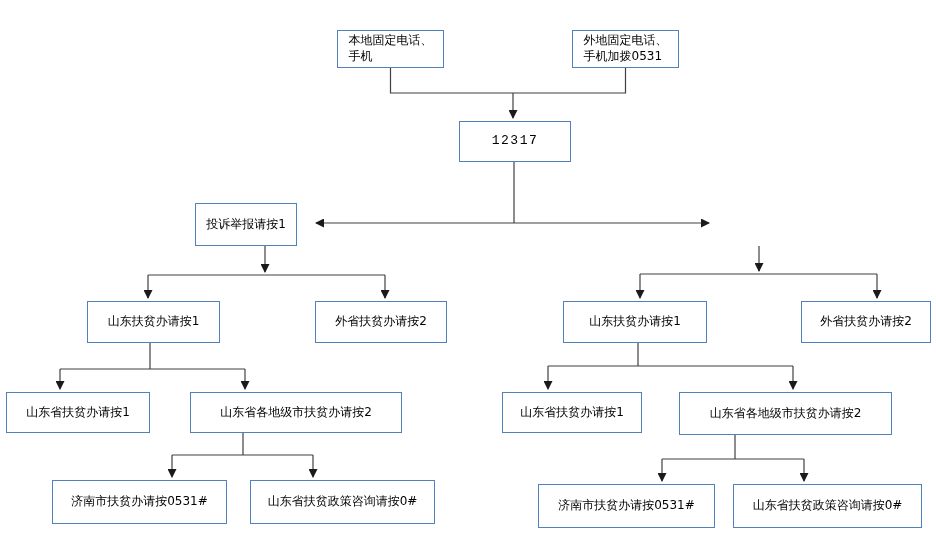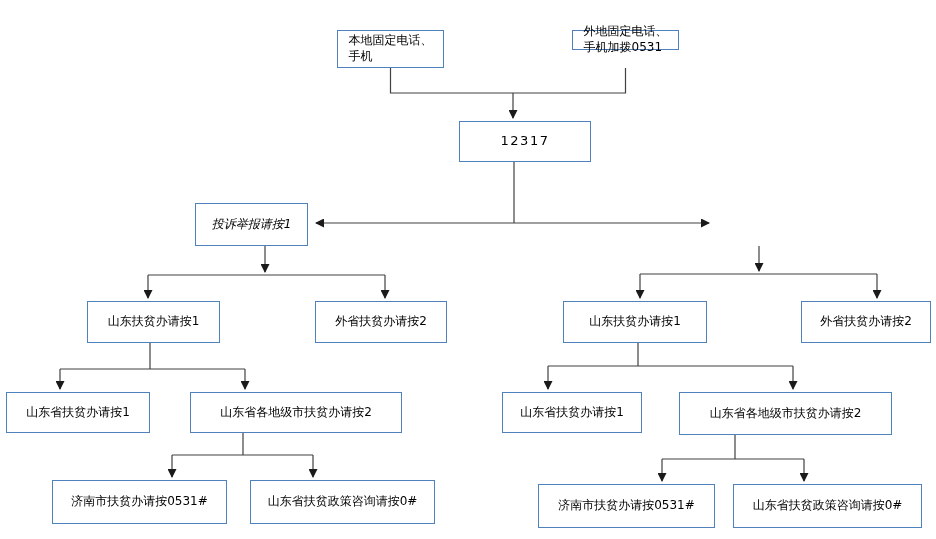--- a/index.html
+++ b/index.html
@@ -88,26 +88,26 @@
     <g stroke="#404040" stroke-width="1.2" fill="none">
       <line x1="735" y1="435" x2="735" y2="459"></line>
       <line x1="662" y1="459" x2="804" y2="459"></line>
       <line x1="662" y1="459" x2="662" y2="481" marker-end="url(#arrow)"></line>
       <line x1="804" y1="459" x2="804" y2="481" marker-end="url(#arrow)"></line>
     </g>
   </svg>
 
   <div class="node" style="left:337px;top:30px;width:107px;height:38px;">本地固定电话、
 手机</div>
-  <div class="node" style="left:572px;top:30px;width:107px;height:20px;">外地固定电话、
+  <div class="node" style="left:572px;top:30px;width:107px;height:38px;">外地固定电话、
 手机加拨0531</div>
 
-  <div class="node hotline" style="left:459px;top:121px;width:132px;height:41px;">12317</div>
+  <div class="node hotline" style="left:459px;top:121px;width:112px;height:41px;font-family:Liberation Mono, monospace;">12317</div>
 
-  <div class="node" style="left:195px;top:203px;width:113px;height:43px;font-style:italic;">投诉举报请按1</div>
+  <div class="node" style="left:195px;top:203px;width:102px;height:43px;">投诉举报请按1</div>
 
   <div class="node" style="left:87px;top:301px;width:133px;height:42px;">山东扶贫办请按1</div>
   <div class="node" style="left:315px;top:301px;width:132px;height:42px;">外省扶贫办请按2</div>
 
   <div class="node" style="left:563px;top:301px;width:144px;height:42px;">山东扶贫办请按1</div>
   <div class="node" style="left:801px;top:301px;width:130px;height:42px;">外省扶贫办请按2</div>
 
   <div class="node" style="left:6px;top:392px;width:144px;height:41px;">山东省扶贫办请按1</div>
   <div class="node" style="left:190px;top:392px;width:212px;height:41px;">山东省各地级市扶贫办请按2</div>
 

